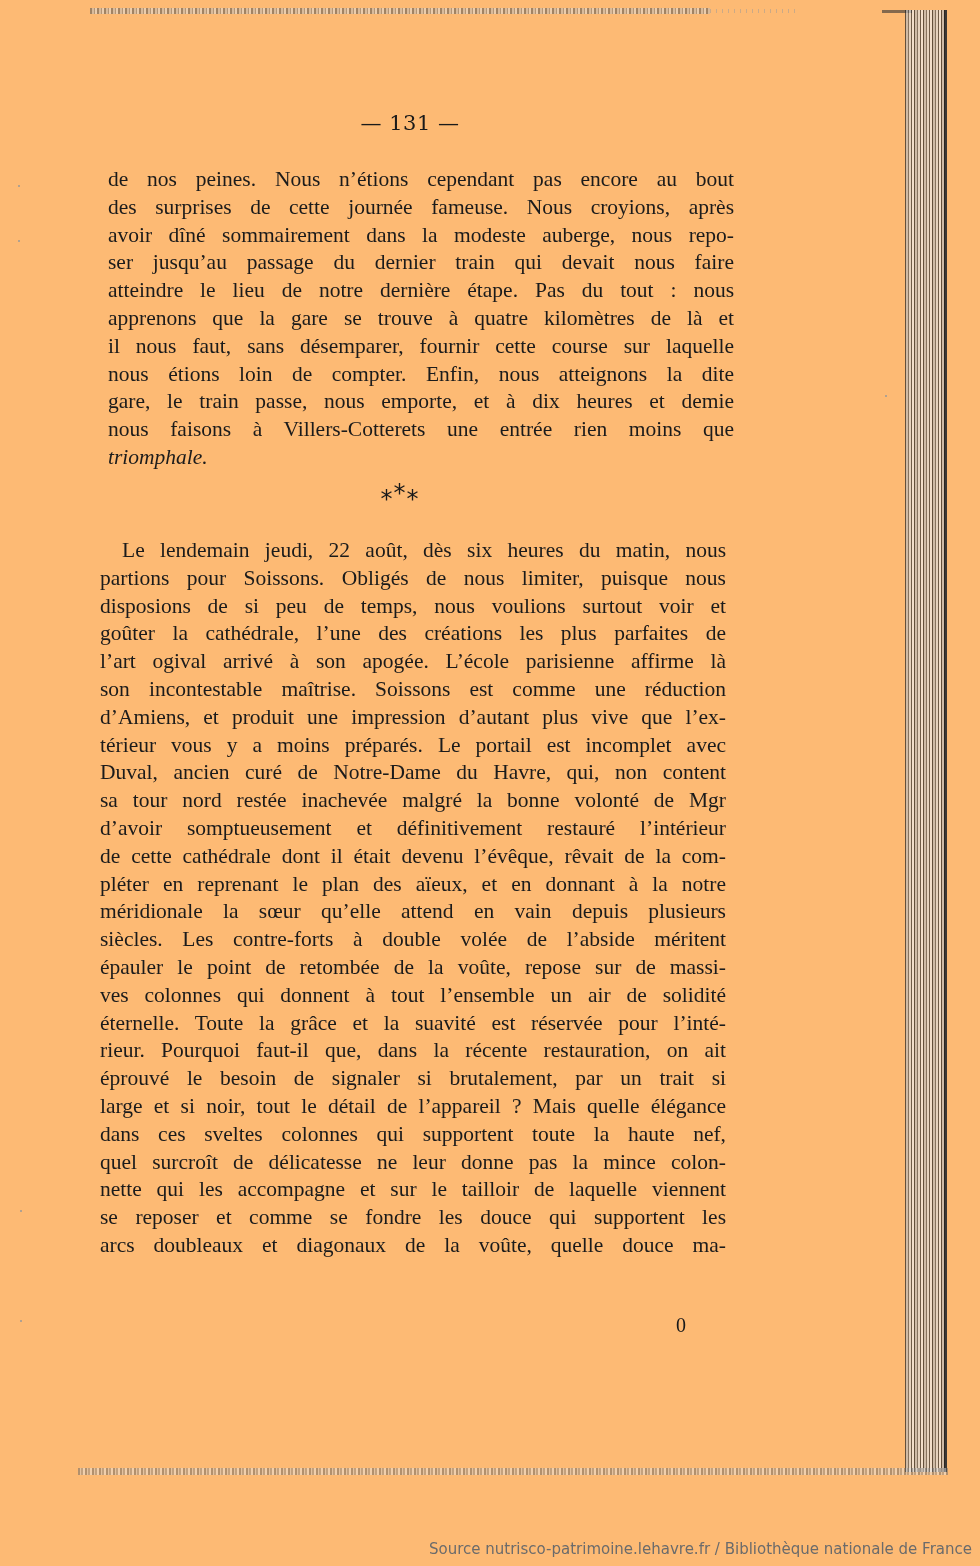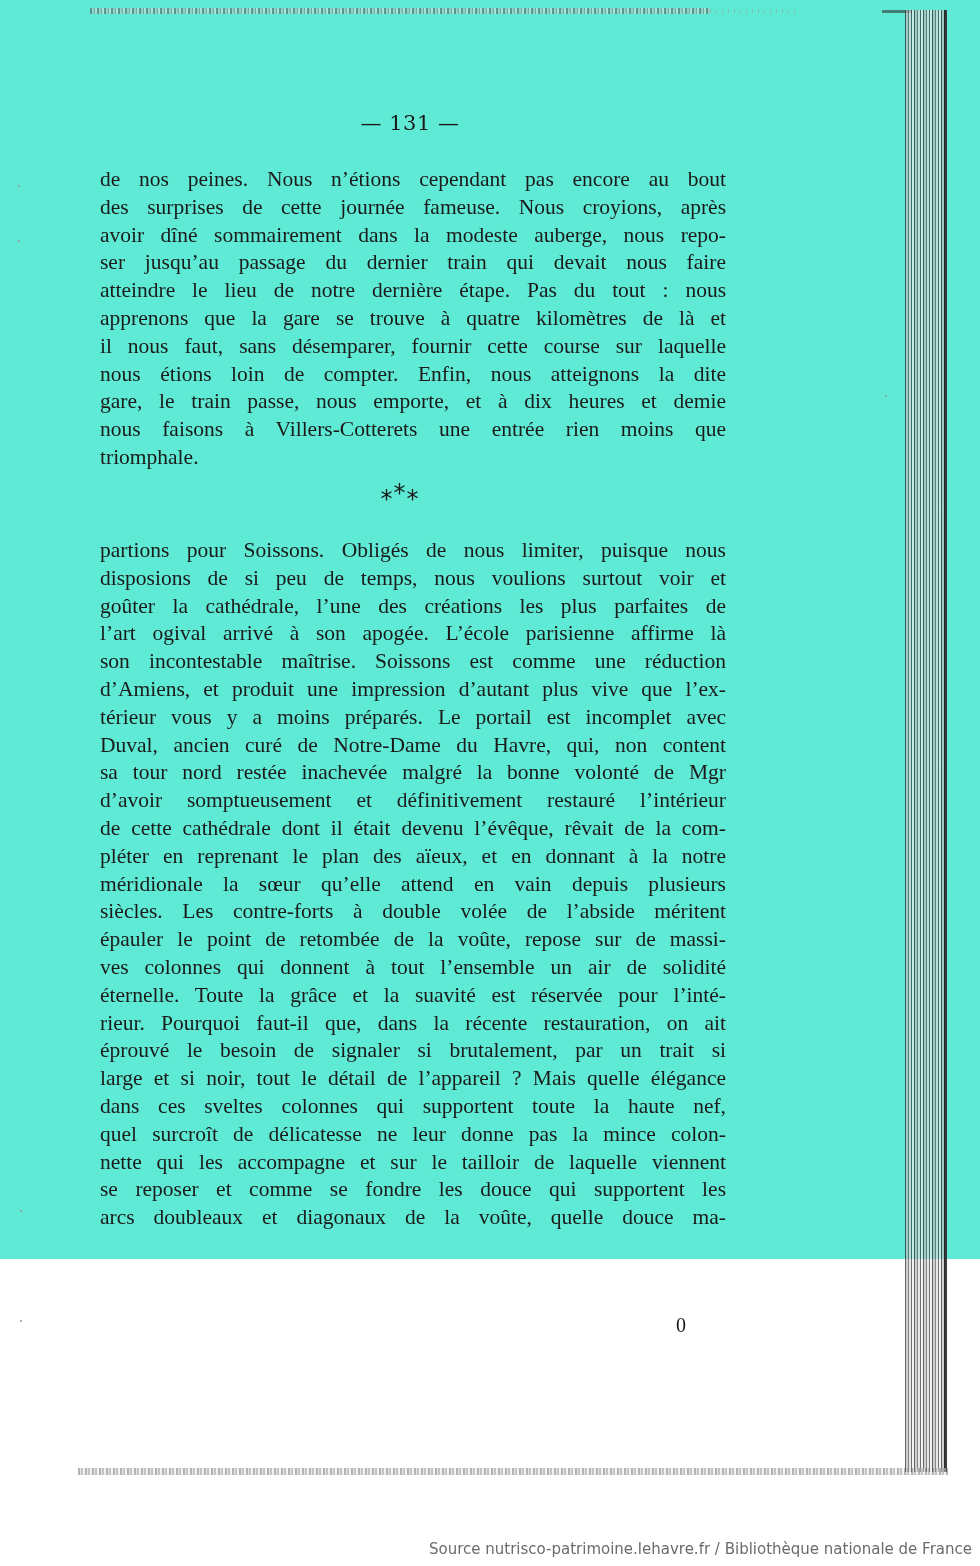--- a/index.html
+++ b/index.html
@@ -1,17 +1,17 @@
 <!DOCTYPE html>
 <html><head>
   <meta charset="utf-8">
   <style>
     html, body { margin: 0; padding: 0; background: #ffffff; }
     body { width: 980px; height: 1566px; position: relative; overflow: hidden; }
-    .page { position: absolute; left: 0; top: 0; width: 980px; height: 1259px; background: #5eead4; }
+    .page { position: absolute; left: 0; top: 0; width: 980px; height: 1566px; background: #fdba74; }
     .top-edge {
       position: absolute; left: 90px; top: 8px; width: 620px; height: 6px;
       background: repeating-linear-gradient(90deg, #555 0 2px, #bbb 2px 4px, #777 4px 5px, #ddd 5px 7px);
       opacity: 0.55;
     }
     .top-edge-fade {
       position: absolute; left: 710px; top: 9px; width: 90px; height: 4px;
       background: repeating-linear-gradient(90deg, #999 0 1px, transparent 1px 6px);
       opacity: 0.5;
     }
@@ -36,23 +36,23 @@
       font-family: "DejaVu Serif", serif; font-size: 21px; color: #1a1a1a; letter-spacing: 0.5px;
     }
     .text-block {
       position: absolute; left: 100px; width: 626px;
       font-family: "Liberation Serif", serif; font-size: 21.5px; line-height: 27.8px;
       color: #1b1b1b;
     }
     .line {
       display: block; white-space: nowrap; text-align: justify; text-align-last: justify; height: 27.8px;
     }
-    .line.last { text-align-last: left; }
+    .line.last { text-align-last: left; font-style: italic; }
     .line.indent { padding-left: 22px; }
-    .block-1 { top: 166px; }
+    .block-1 { top: 166px; margin-left: 8px; }
     .block-2 { top: 537px; }
     .asterism {
       position: absolute; left: 0; width: 800px; top: 485px; text-align: center;
       font-family: "DejaVu Sans", sans-serif; font-size: 24px; color: #1a1a1a; letter-spacing: 1px;
     }
     .asterism .mid { position: relative; top: -6px; }
     .signature {
       position: absolute; left: 676px; top: 1314px;
       font-family: "Liberation Serif", serif; font-size: 20px; color: #1a1a1a;
     }
@@ -87,20 +87,21 @@
     <span class="line">gare, le train passe, nous emporte, et à dix heures et demie</span>
     <span class="line">nous faisons à Villers-Cotterets une entrée rien moins que</span>
     <span class="line last">triomphale.</span>
   </div>
 
   <div class="asterism">
     <span>*</span><span class="mid">*</span><span>*</span>
   </div>
 
   <div class="text-block block-2">
+    <span class="line indent">Le lendemain jeudi, 22 août, dès six heures du matin, nous</span>
     <span class="line">partions pour Soissons. Obligés de nous limiter, puisque nous</span>
     <span class="line">disposions de si peu de temps, nous voulions surtout voir et</span>
     <span class="line">goûter la cathédrale, l’une des créations les plus parfaites de</span>
     <span class="line">l’art ogival arrivé à son apogée. L’école parisienne affirme là</span>
     <span class="line">son incontestable maîtrise. Soissons est comme une réduction</span>
     <span class="line">d’Amiens, et produit une impression d’autant plus vive que l’ex-</span>
     <span class="line">térieur vous y a moins préparés. Le portail est incomplet avec</span>
     <span class="line">Duval, ancien curé de Notre-Dame du Havre, qui, non content</span>
     <span class="line">sa tour nord restée inachevée malgré la bonne volonté de Mgr</span>
     <span class="line">d’avoir somptueusement et définitivement restauré l’intérieur</span>

